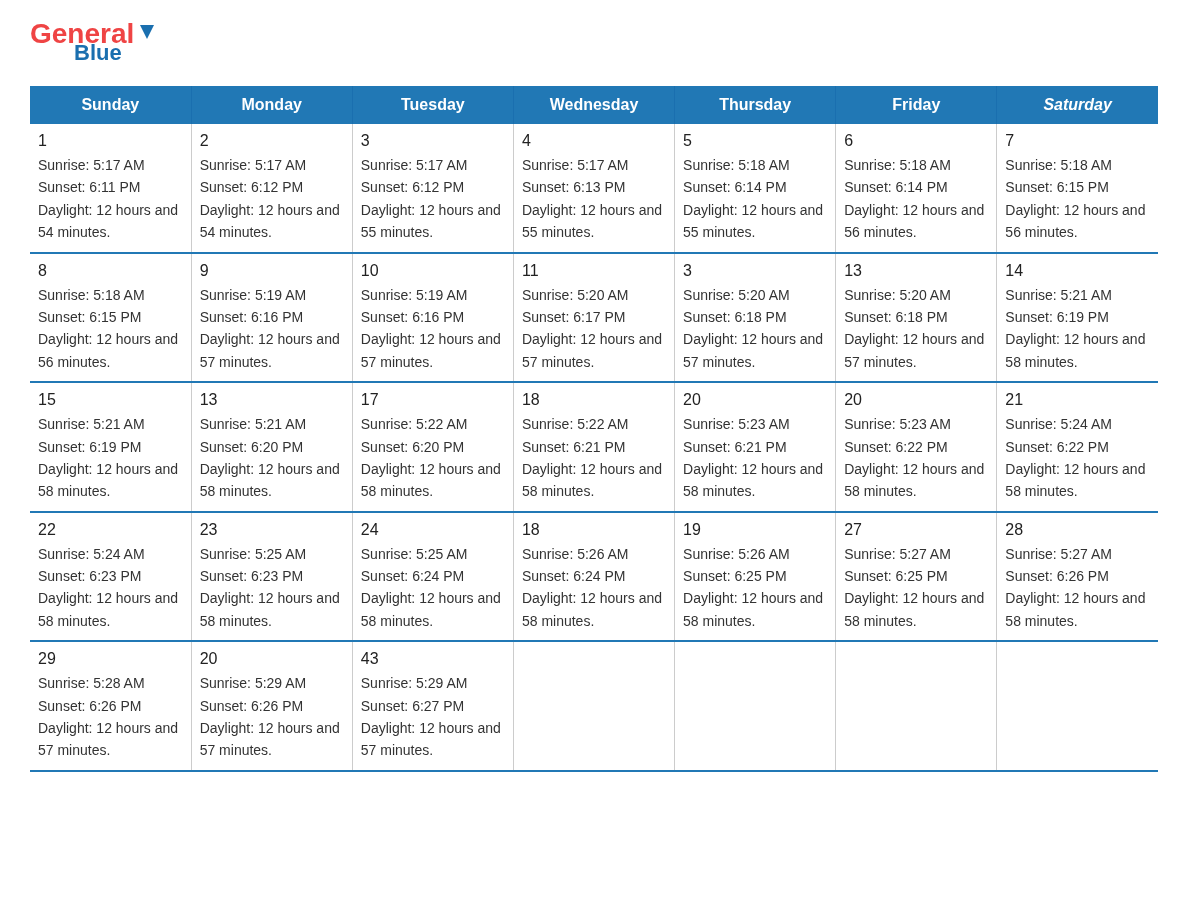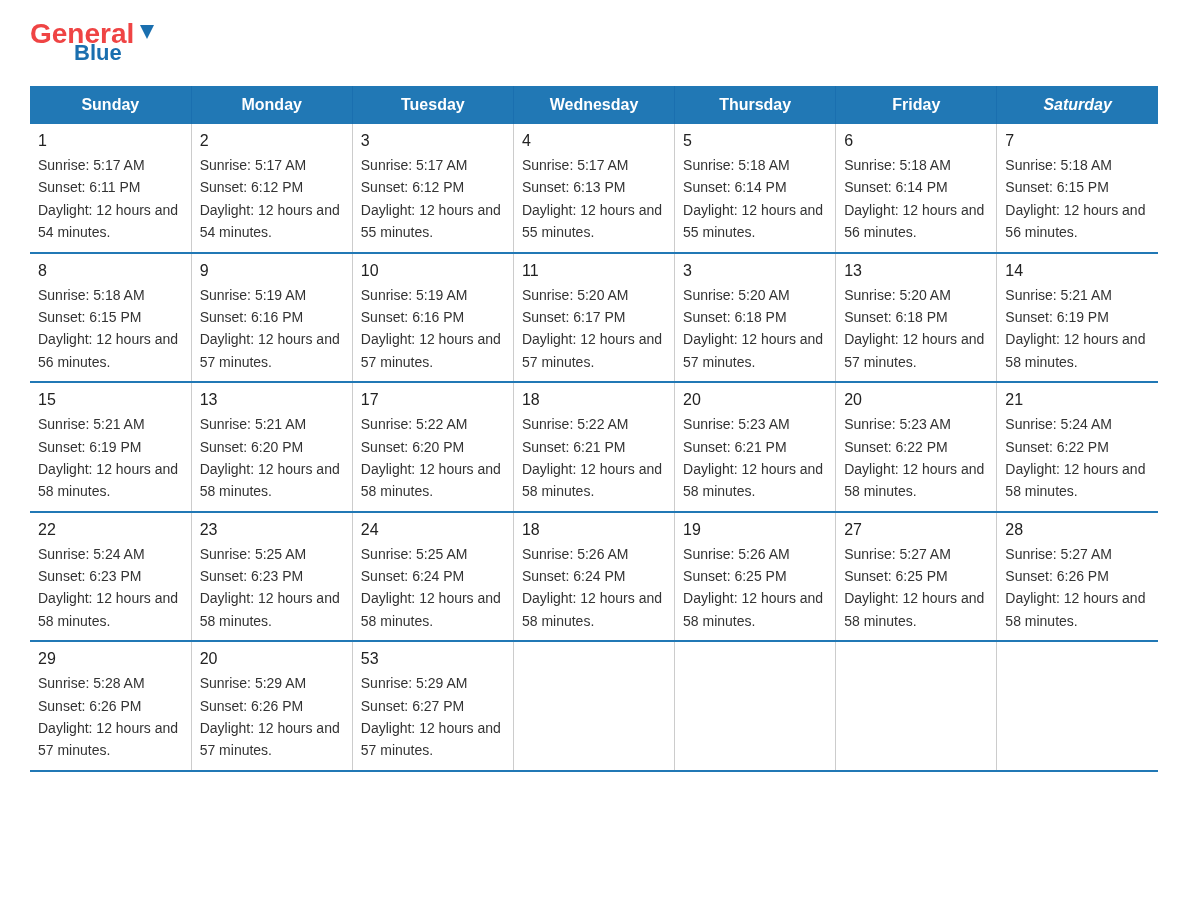--- a/index.html
+++ b/index.html
@@ -364,21 +364,21 @@
         </td>
         <td>
           <div class="day-number">20</div>
           <div class="day-detail">
             Sunrise: 5:29 AM<br>
             Sunset: 6:26 PM<br>
             Daylight: 12 hours and 57 minutes.
           </div>
         </td>
         <td>
-          <div class="day-number">53</div>
+          <div class="day-number">43</div>
           <div class="day-detail">
             Sunrise: 5:29 AM<br>
             Sunset: 6:27 PM<br>
             Daylight: 12 hours and 57 minutes.
           </div>
         </td>
         <td class="empty-cell"></td>
         <td class="empty-cell"></td>
         <td class="empty-cell"></td>
         <td class="empty-cell"></td>

